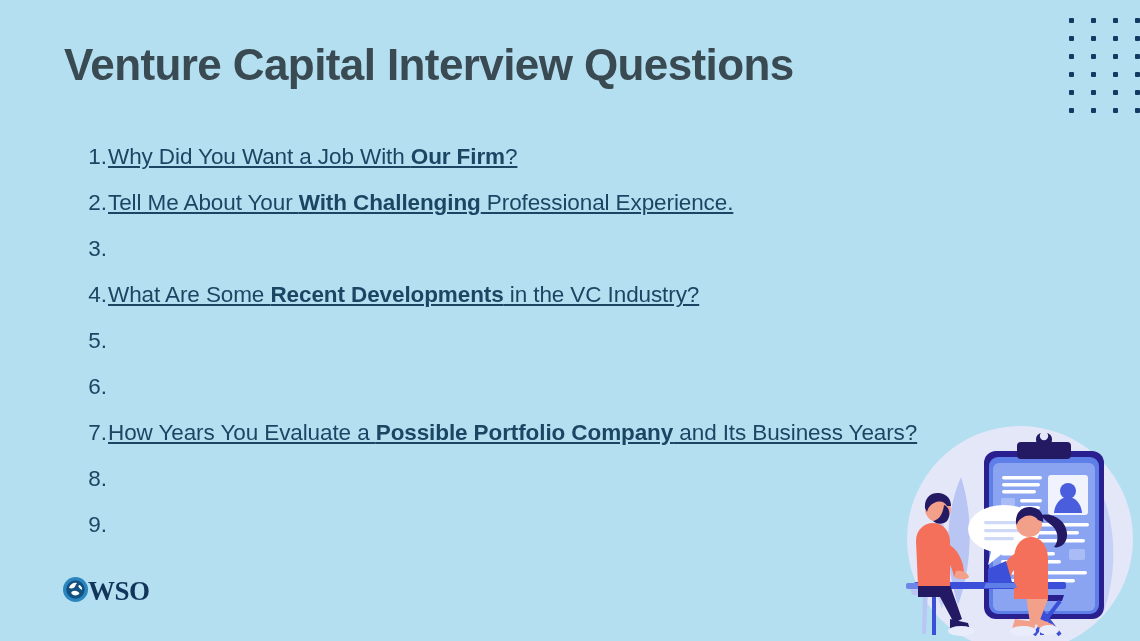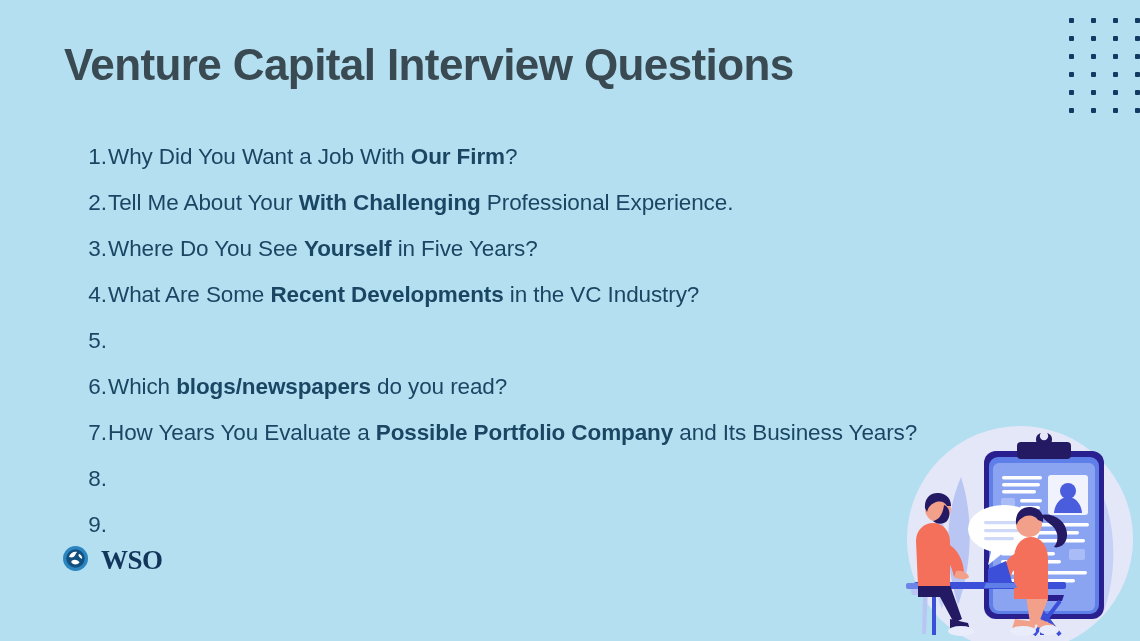--- a/index.html
+++ b/index.html
@@ -77,31 +77,31 @@
     white-space: nowrap;
   }
   .q-num {
     width: 44px;
     text-align: right;
     padding-right: 1px;
     flex: 0 0 44px;
     font-size: 22.5px;
     color: #1b4663;
   }
-  .q-text { letter-spacing: -0.1px; }
+  .q-text { letter-spacing: -0.1px; text-decoration: underline; }
   .q-text b { font-weight: bold; }
 
   
   #logo {
     position: absolute;
     left: 63px;
-    top: 546px;
+    top: 577px;
     display: flex;
     align-items: center;
-    gap: 13px;
+    gap: 0;
     z-index: 4;
   }
   #logo-mark { display: block; }
   #logo-text {
     font-family: "Liberation Serif", serif;
     font-weight: bold;
     font-size: 27px;
     color: #12355b;
     letter-spacing: -0.5px;
     line-height: 27px;
@@ -156,32 +156,30 @@
       <li class="q-item">
         <span class="q-num">1.</span>
         <span class="q-text"><span>Why Did You Want a Job With </span><b>Our Firm</b><span>?</span></span>
       </li>
       <li class="q-item">
         <span class="q-num">2.</span>
         <span class="q-text"><span>Tell Me About Your </span><b>With Challenging</b><span> Professional Experience.</span></span>
       </li>
       <li class="q-item">
         <span class="q-num">3.</span>
-        <span class="q-text"><span>Where Do You See </span><b>Yourself</b><span> in Five Years?</span></span>
       </li>
       <li class="q-item">
         <span class="q-num">4.</span>
         <span class="q-text"><span>What Are Some </span><b>Recent Developments</b><span> in the VC Industry?</span></span>
       </li>
       <li class="q-item">
         <span class="q-num">5.</span>
       </li>
       <li class="q-item">
         <span class="q-num">6.</span>
-        <span class="q-text"><span>Which </span><b>blogs/newspapers</b><span> do you read?</span></span>
       </li>
       <li class="q-item">
         <span class="q-num">7.</span>
         <span class="q-text"><span>How Years You Evaluate a </span><b>Possible Portfolio Company</b><span> and Its Business Years?</span></span>
       </li>
       <li class="q-item">
         <span class="q-num">8.</span>
       </li>
       <li class="q-item">
         <span class="q-num">9.</span>

